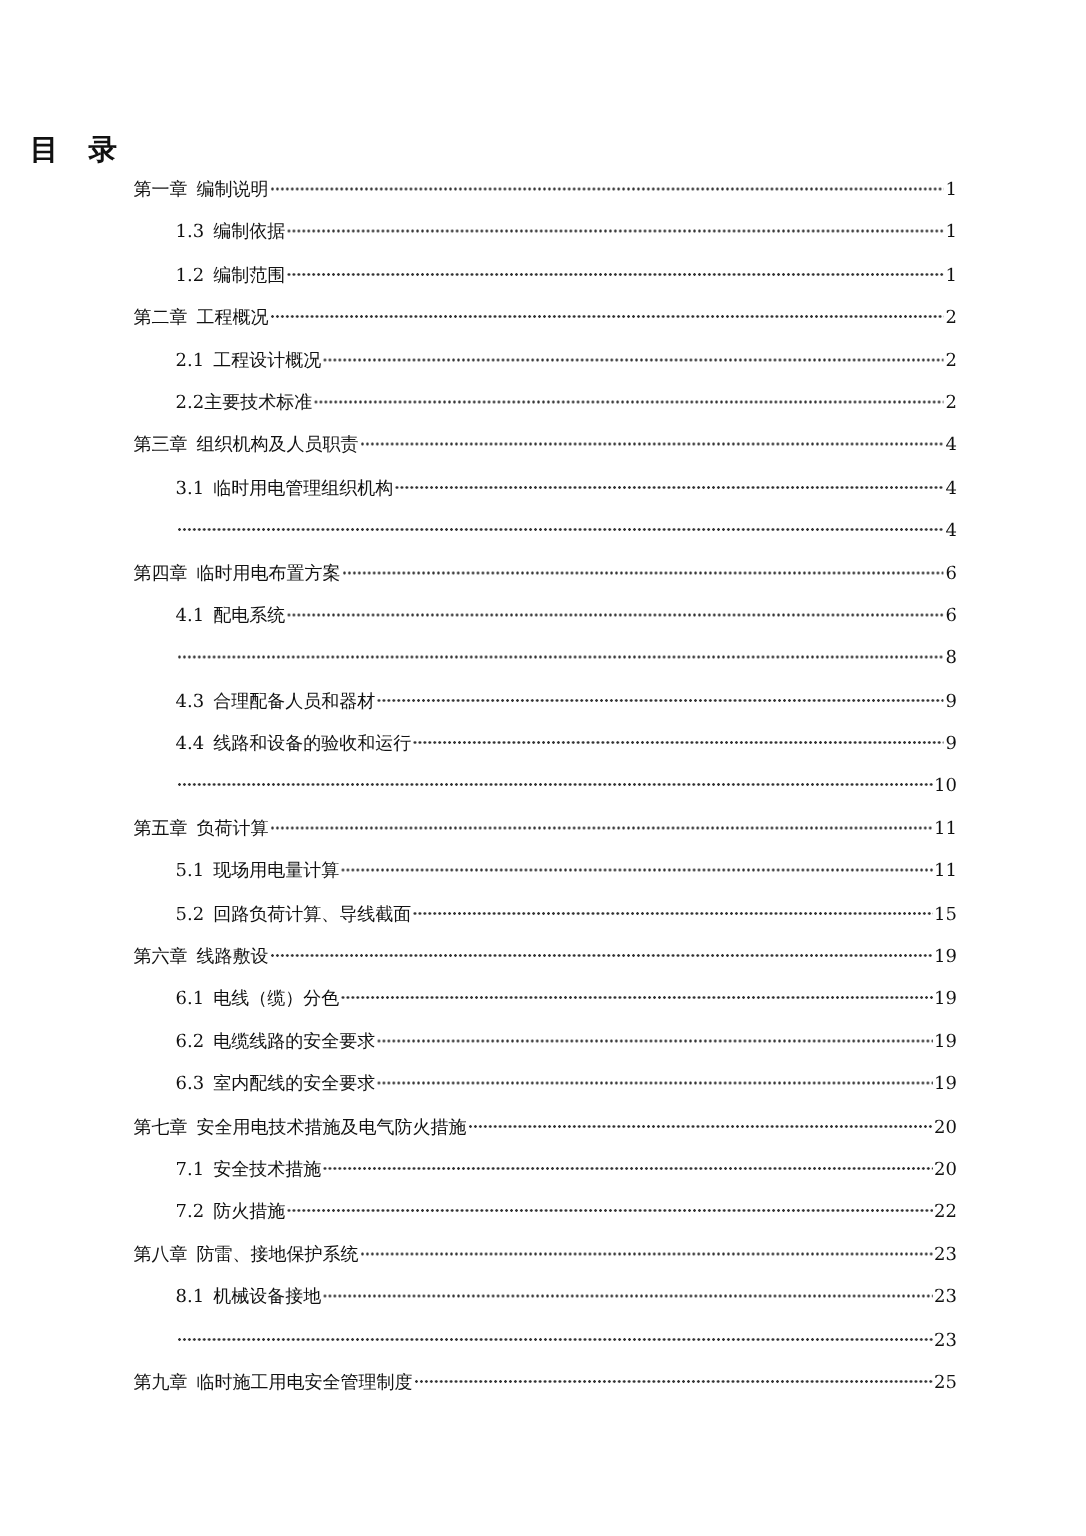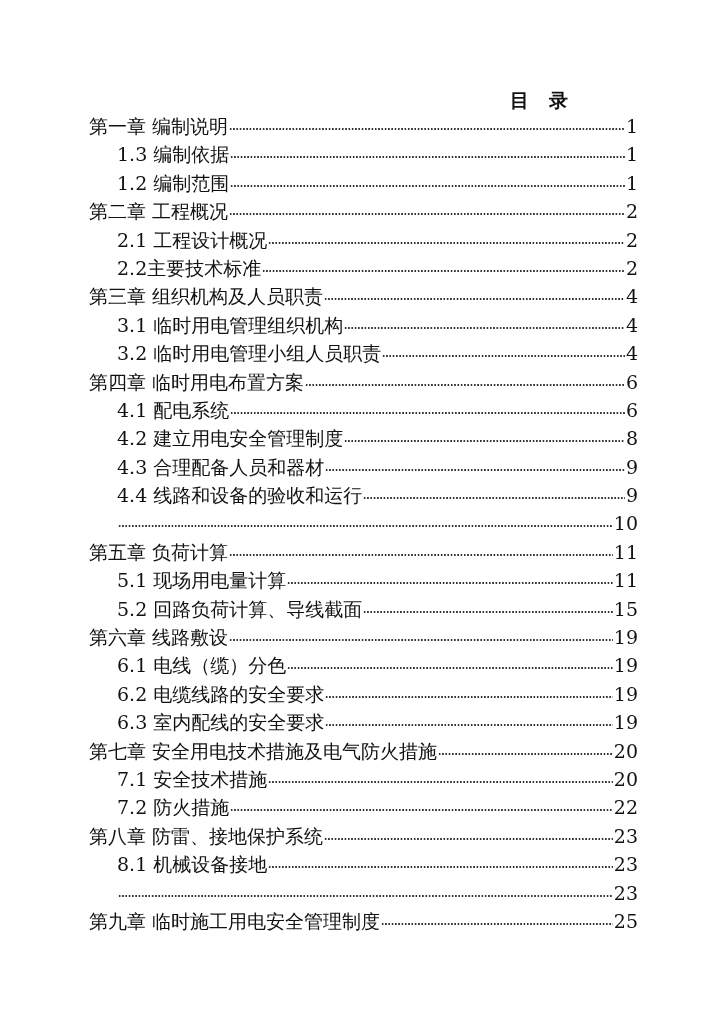--- a/index.html
+++ b/index.html
@@ -21,21 +21,21 @@
       top: 0;
       width: 724px;
       height: 1024px;
       background: #ffffff;
     }
     .toc-title {
       position: absolute;
       left: 0;
       width: 588px;
       top: 88px;
-      text-align: right;
+      text-align: left;
       font-family: "DejaVu Sans", "Liberation Sans", sans-serif;
       font-weight: bold;
       font-size: 19px;
       letter-spacing: 20px;
       line-height: 24px;
       text-indent: 20px;
     }
     .toc-list {
       position: absolute;
       left: 89px;
@@ -43,21 +43,21 @@
       width: 549px;
       margin: 0;
       padding: 0;
       list-style: none;
     }
     .toc-entry {
       display: flex;
       align-items: baseline;
       height: 28.4px;
       line-height: 28.4px;
-      font-size: 19px;
+      font-size: 12px;
       white-space: nowrap;
       cursor: pointer;
     }
     .toc-entry.level-2 {
       padding-left: 28px;
     }
     .toc-label {
       flex: 0 0 auto;
     }
     .toc-num {
@@ -121,36 +121,34 @@
       <span class="toc-label"><span class="toc-num">第三章</span><span>组织机构及人员职责</span></span>
       <span class="toc-leader"></span>
       <span class="toc-page">4</span>
     </li>
     <li class="toc-entry level-2">
       <span class="toc-label"><span class="toc-num">3.1</span><span>临时用电管理组织机构</span></span>
       <span class="toc-leader"></span>
       <span class="toc-page">4</span>
     </li>
     <li class="toc-entry level-2">
-      <span class="toc-label"><span class="toc-num">3.2</span><span>临时用电管理小组人员职责</span></span>
       <span class="toc-leader"></span>
       <span class="toc-page">4</span>
     </li>
     <li class="toc-entry level-1">
       <span class="toc-label"><span class="toc-num">第四章</span><span>临时用电布置方案</span></span>
       <span class="toc-leader"></span>
       <span class="toc-page">6</span>
     </li>
     <li class="toc-entry level-2">
       <span class="toc-label"><span class="toc-num">4.1</span><span>配电系统</span></span>
       <span class="toc-leader"></span>
       <span class="toc-page">6</span>
     </li>
     <li class="toc-entry level-2">
-      <span class="toc-label"><span class="toc-num">4.2</span><span>建立用电安全管理制度</span></span>
       <span class="toc-leader"></span>
       <span class="toc-page">8</span>
     </li>
     <li class="toc-entry level-2">
       <span class="toc-label"><span class="toc-num">4.3</span><span>合理配备人员和器材</span></span>
       <span class="toc-leader"></span>
       <span class="toc-page">9</span>
     </li>
     <li class="toc-entry level-2">
       <span class="toc-label"><span class="toc-num">4.4</span><span>线路和设备的验收和运行</span></span>

